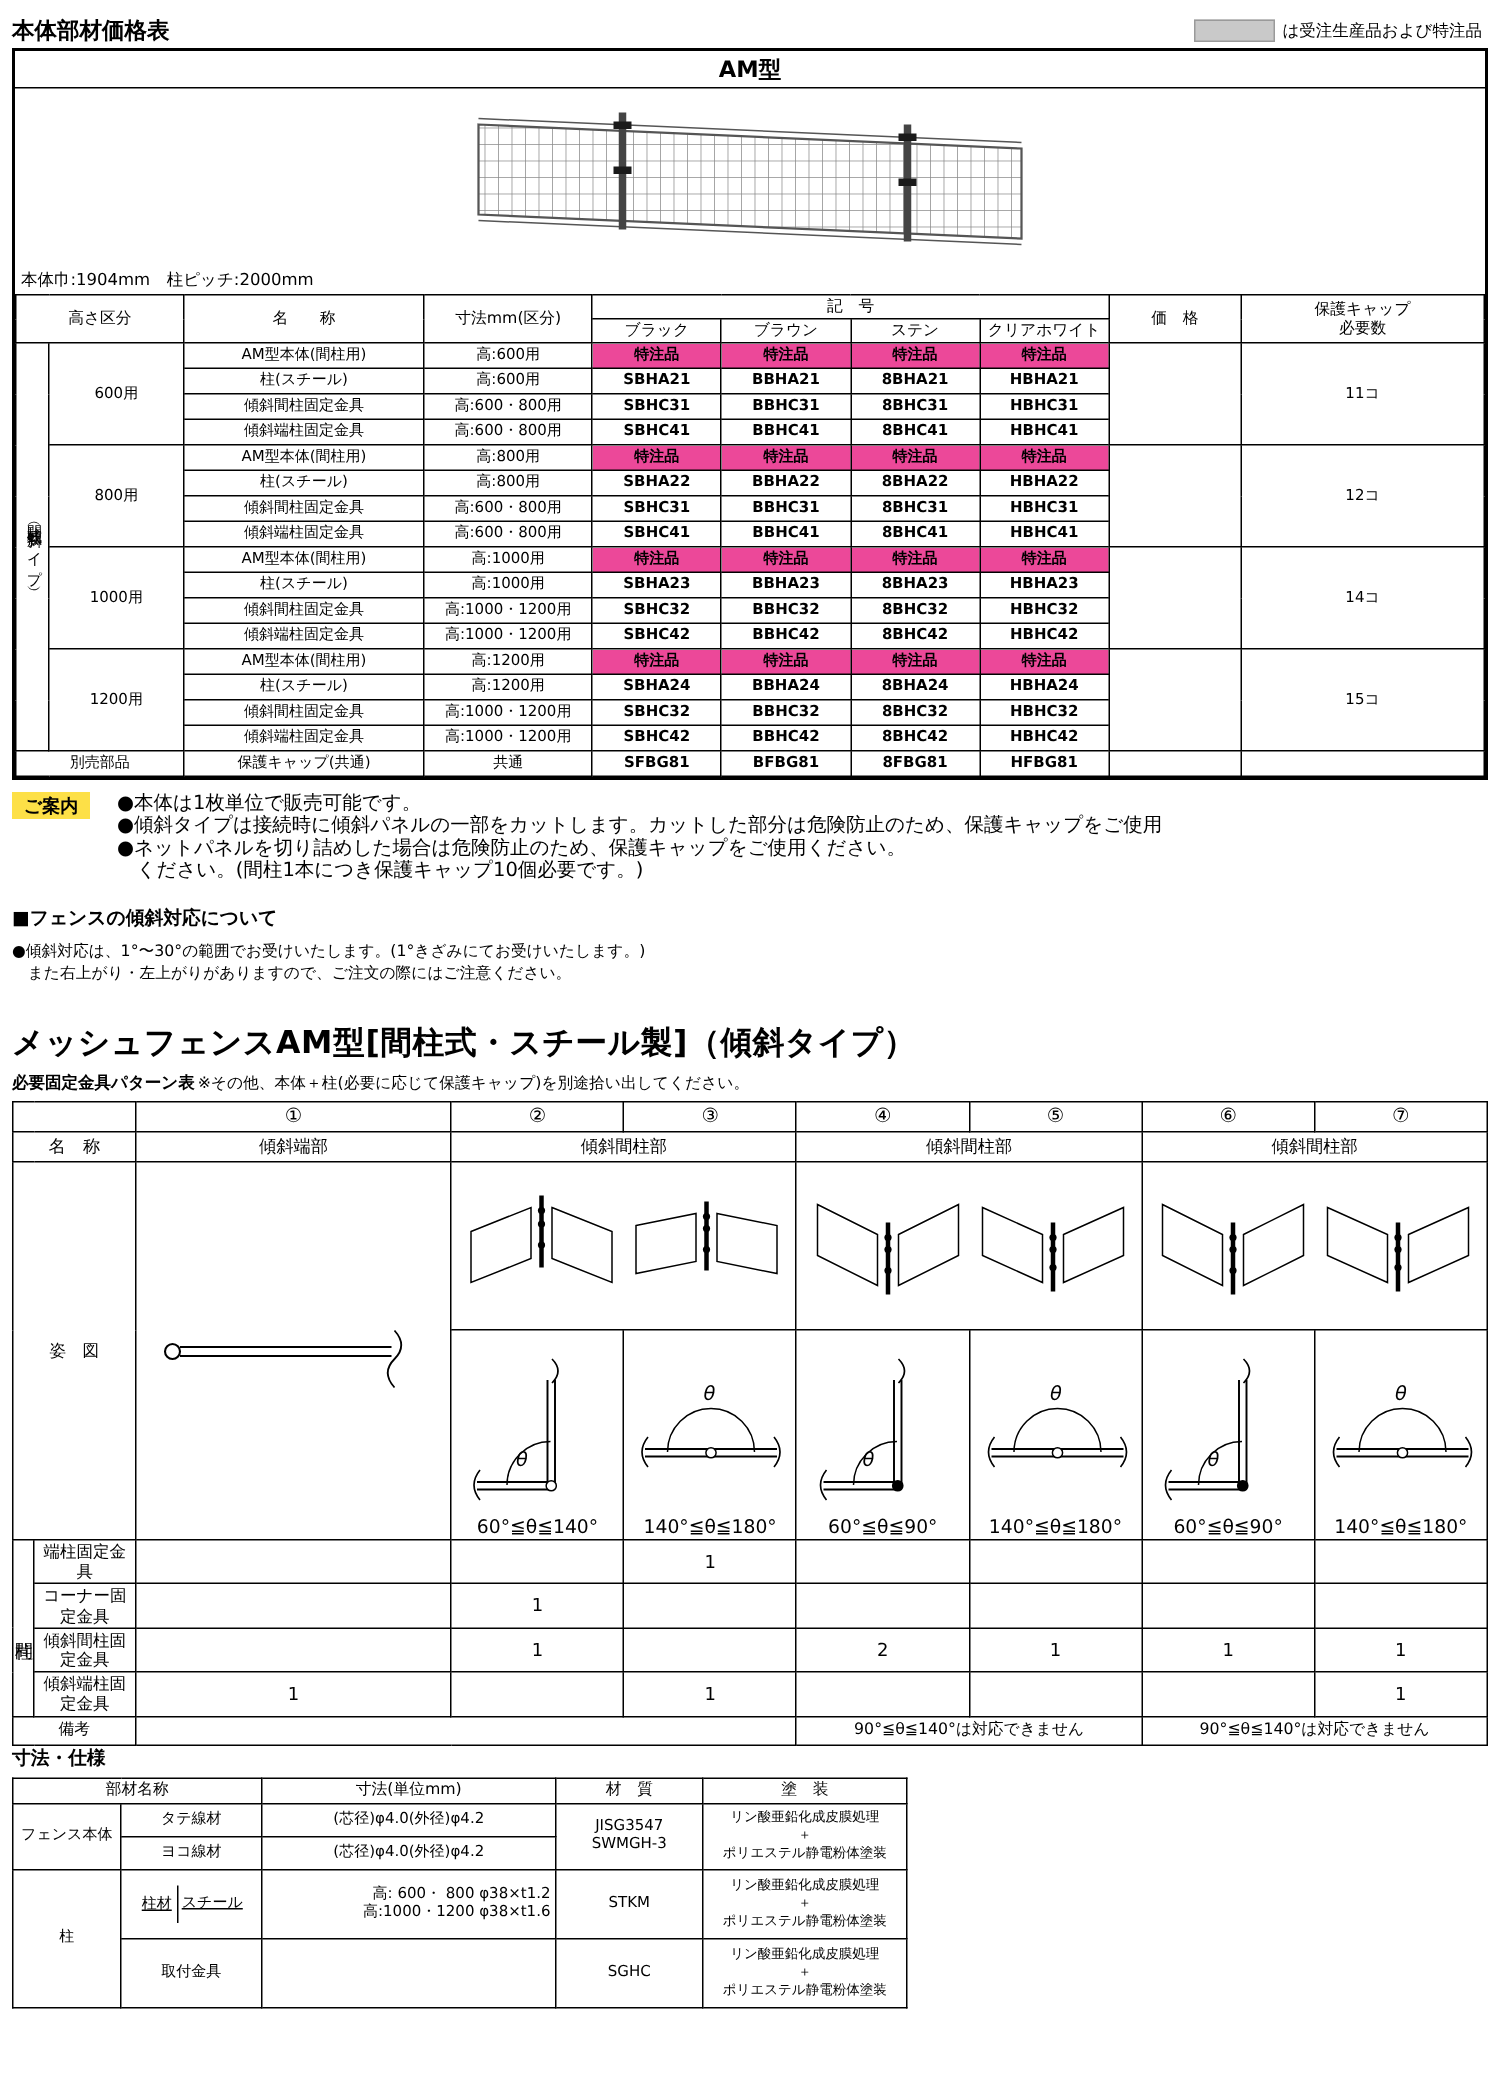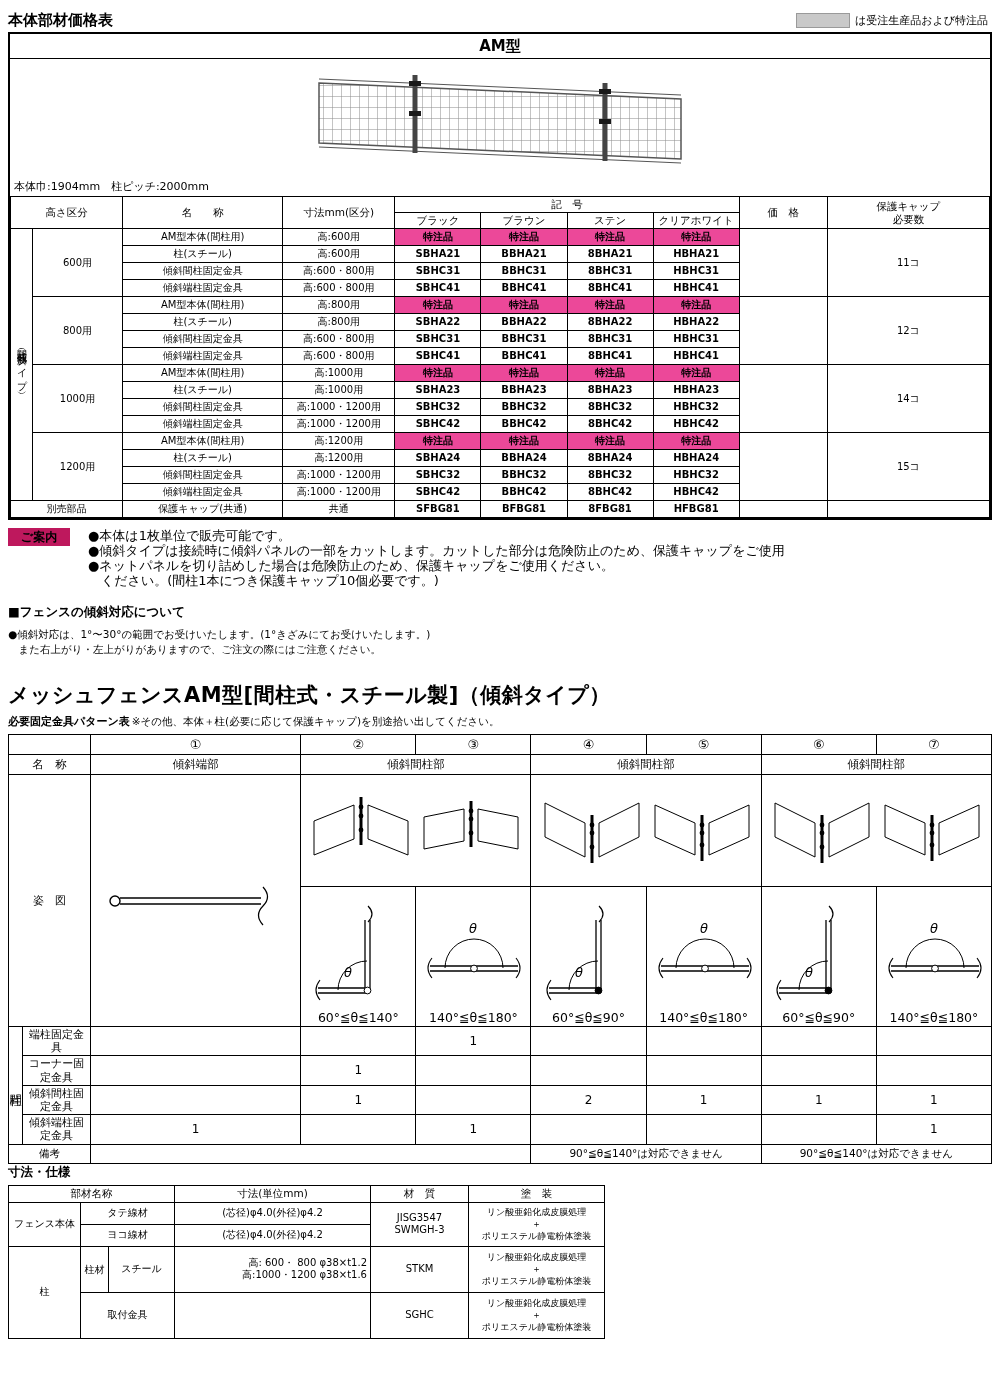--- a/index.html
+++ b/index.html
@@ -27,21 +27,21 @@
   .price td { border:1px solid #000; text-align:center; font-size:10px; line-height:1.2;
               padding:0 2px; overflow:hidden; white-space:nowrap; }
   .price .hd { font-size:10.5px; height:16px; }
   .price .body-row td { height:17px; }
   .price .cd { font-weight:bold; }
   .price .sp { background:#ec4899; }
   .vlabel { writing-mode:vertical-rl; text-orientation:upright; font-size:10px; letter-spacing:1px; }
 
   
   .notice { display:flex; margin-top:8px; }
-  .notice-label { width:62px; height:18px; background:#be185d; font-size:12px; font-weight:bold;
+  .notice-label { width:52px; height:18px; background:#fde047; font-size:12px; font-weight:bold;
                   text-align:center; line-height:18px; margin-right:18px; flex:none; }
   .notice-items { font-size:13px; line-height:15px; }
 
   .slope { margin-top:16px; }
   .slope-h { font-size:12.5px; font-weight:bold; }
   .slope-lines { font-size:10.5px; line-height:15px; margin-top:6px; }
 
   
   .big-title { margin-top:24px; font-size:21px; font-weight:bold; letter-spacing:0.5px; }
   .sub-row { margin-top:5px; display:flex; align-items:baseline; gap:2px; }
@@ -62,21 +62,21 @@
 
   
   .spec-title { font-size:12.5px; font-weight:bold; }
   .spec { margin-top:4px; width:596px; }
   .spec td { border:1px solid #000; text-align:center; font-size:10px; line-height:1.25; padding:1px 3px; overflow:hidden; }
   .spec .hd { height:17px; font-size:10.5px; }
   .spec .r1 td { height:22px; }
   .spec .tall td { height:46px; }
   .spec .coat { font-size:9px; line-height:1.35; }
   .spec .szl { text-align:right; }
-  .spec .splitcell { padding:0; }
+  .spec .splitcell { padding:10px;text-decoration:underline; }
   .split { display:flex; height:100%; align-items:stretch; }
   .split-l { width:28px; border-right:1px solid #000; display:flex; align-items:center; justify-content:center;
              text-align:center; line-height:1.1; }
   .split-r { flex:1; display:flex; align-items:center; justify-content:center; }
   svg { display:block; margin:0 auto; }
 </style>
 </head>
 <body>
 
 <div class="page">

